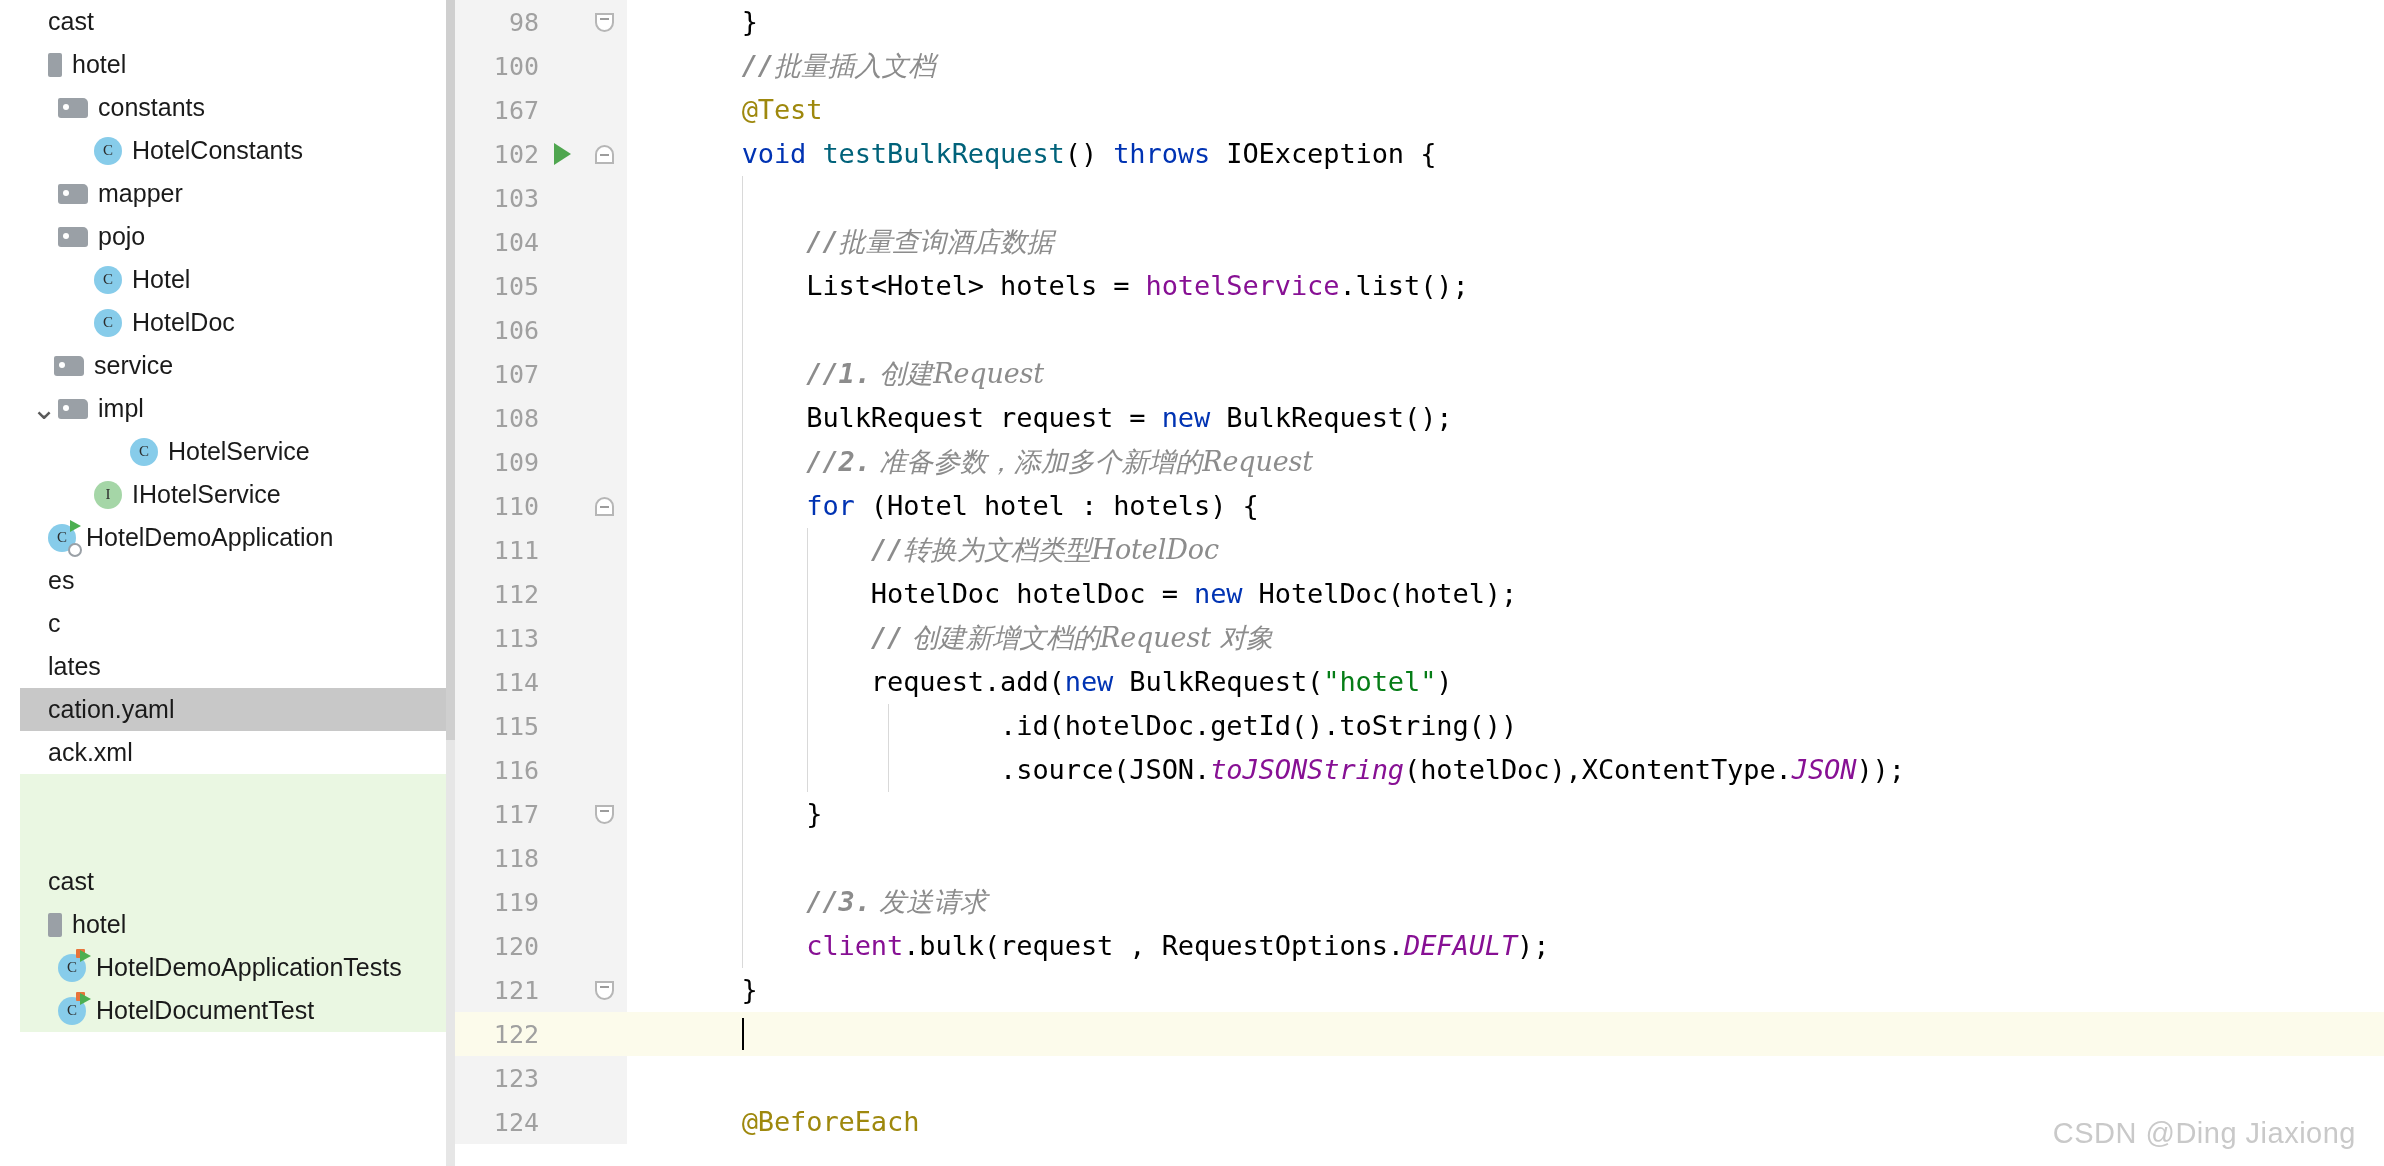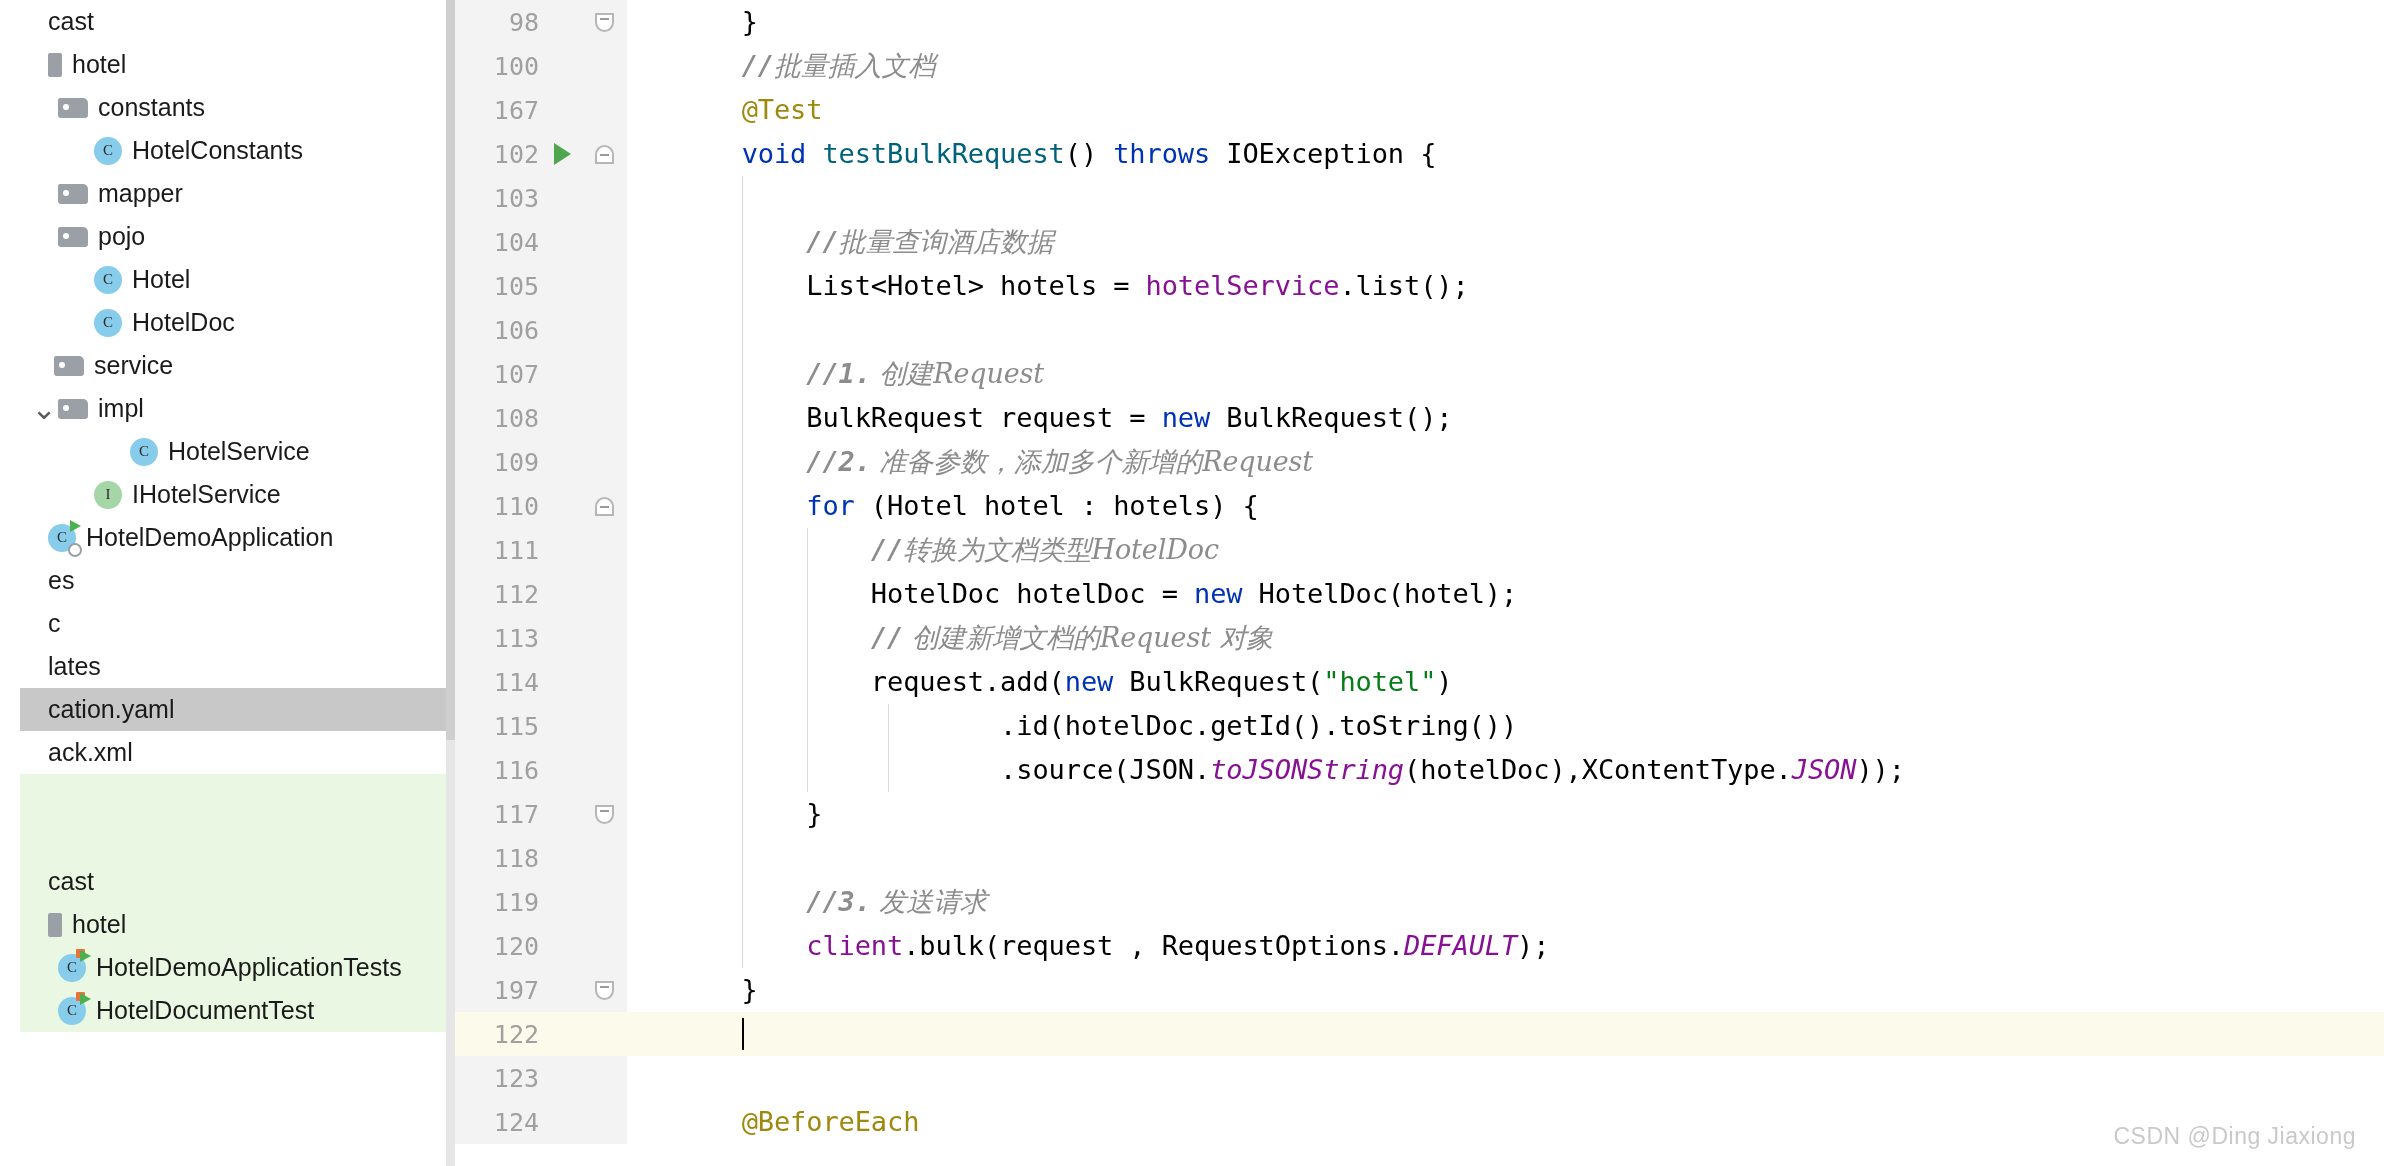--- a/index.html
+++ b/index.html
@@ -317,21 +317,21 @@
     background: #000000;
     vertical-align: middle;
     position: relative;
     top: -2px;
   }
 
   .watermark {
     position: absolute;
     right: 28px;
     bottom: 16px;
-    font-size: 23px;
+    font-size: 29px;
     color: #c9c9c9;
     font-family: "Liberation Sans", sans-serif;
     letter-spacing: 0.5px;
   }
 </style>
 </head>
 <body>
 
 <div class="app">
 
@@ -672,21 +672,21 @@
         <div class="line">
           <div class="gutter">
             <span class="lineno">120</span>
             <span class="run-marker"></span>
             <span class="fold"></span>
           </div>
           <div class="code"><span class="indent-guide" style="left: 115px;"></span><span class="plain">        </span><span class="field">client</span><span class="plain">.bulk(request , RequestOptions.</span><span class="static">DEFAULT</span><span class="plain">);</span></div>
         </div>
         <div class="line">
           <div class="gutter">
-            <span class="lineno">197</span>
+            <span class="lineno">121</span>
             <span class="run-marker"></span>
             <span class="fold">
               <span class="box bottom"></span>
             </span>
           </div>
           <div class="code"><span class="plain">    }</span></div>
         </div>
         <div class="line caret-line">
           <div class="gutter">
             <span class="lineno">122</span>

